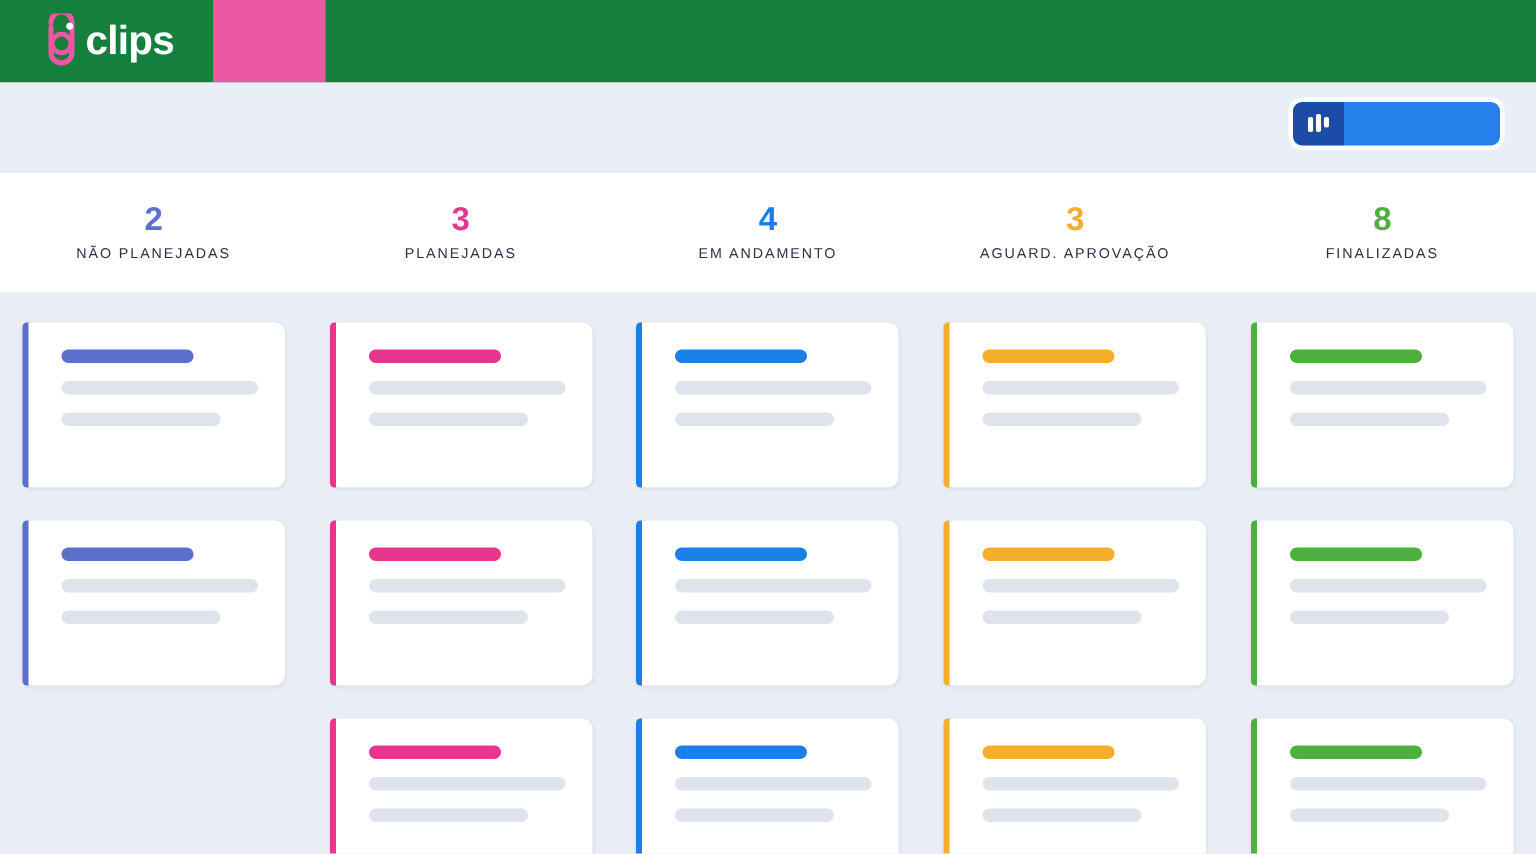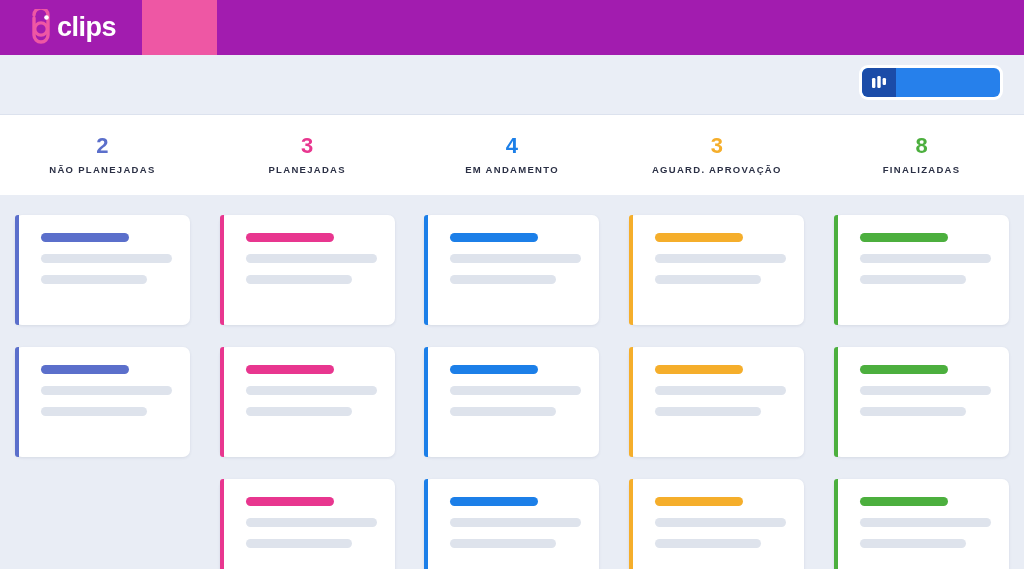--- a/index.html
+++ b/index.html
@@ -7,21 +7,21 @@
     width:1024px; height:569px;
     font-family:"Liberation Sans", sans-serif;
     background:#E9EDF5;
     overflow:hidden;
   }
   #app { position:relative; width:1024px; height:569px; overflow:hidden; }
 
   
   .topbar {
     position:absolute; top:0; left:0; width:1024px; height:55px;
-    background:#a21caf; display:flex; align-items:center;
+    background:#15803d; display:flex; align-items:center;
   }
   .brand {
     display:flex; align-items:center; gap:2px;
     margin-left:24px; height:100%;
   }
   .brand-mark { width:34px; height:38px; position:relative; }
   .brand-mark svg { display:block; }
   .brand-text {
     color:#FFFFFF; font-size:27px; font-weight:bold;
     letter-spacing:-0.5px; line-height:1; margin-left:-3px;
@@ -54,21 +54,21 @@
   .col-headers {
     position:absolute; top:115px; left:0; width:1024px; height:80px;
     background:#FFFFFF; display:flex;
   }
   .col-header {
     flex:1 1 0; display:flex; flex-direction:column;
     align-items:center; justify-content:center; gap:7px;
   }
   .col-count { font-size:22px; font-weight:bold; line-height:1; }
   .col-label {
-    font-size:9.5px; font-weight:bold; color:#2B3045;
+    font-size:9.5px; font-weight:normal; color:#2B3045;
     letter-spacing:1.3px; text-transform:uppercase; white-space:nowrap;
   }
 
   
   .board {
     position:absolute; top:195px; left:0; width:1024px; height:374px;
     background:#E9EDF5; padding:10px 0 0 0;
     display:flex;
   }
   .column {

